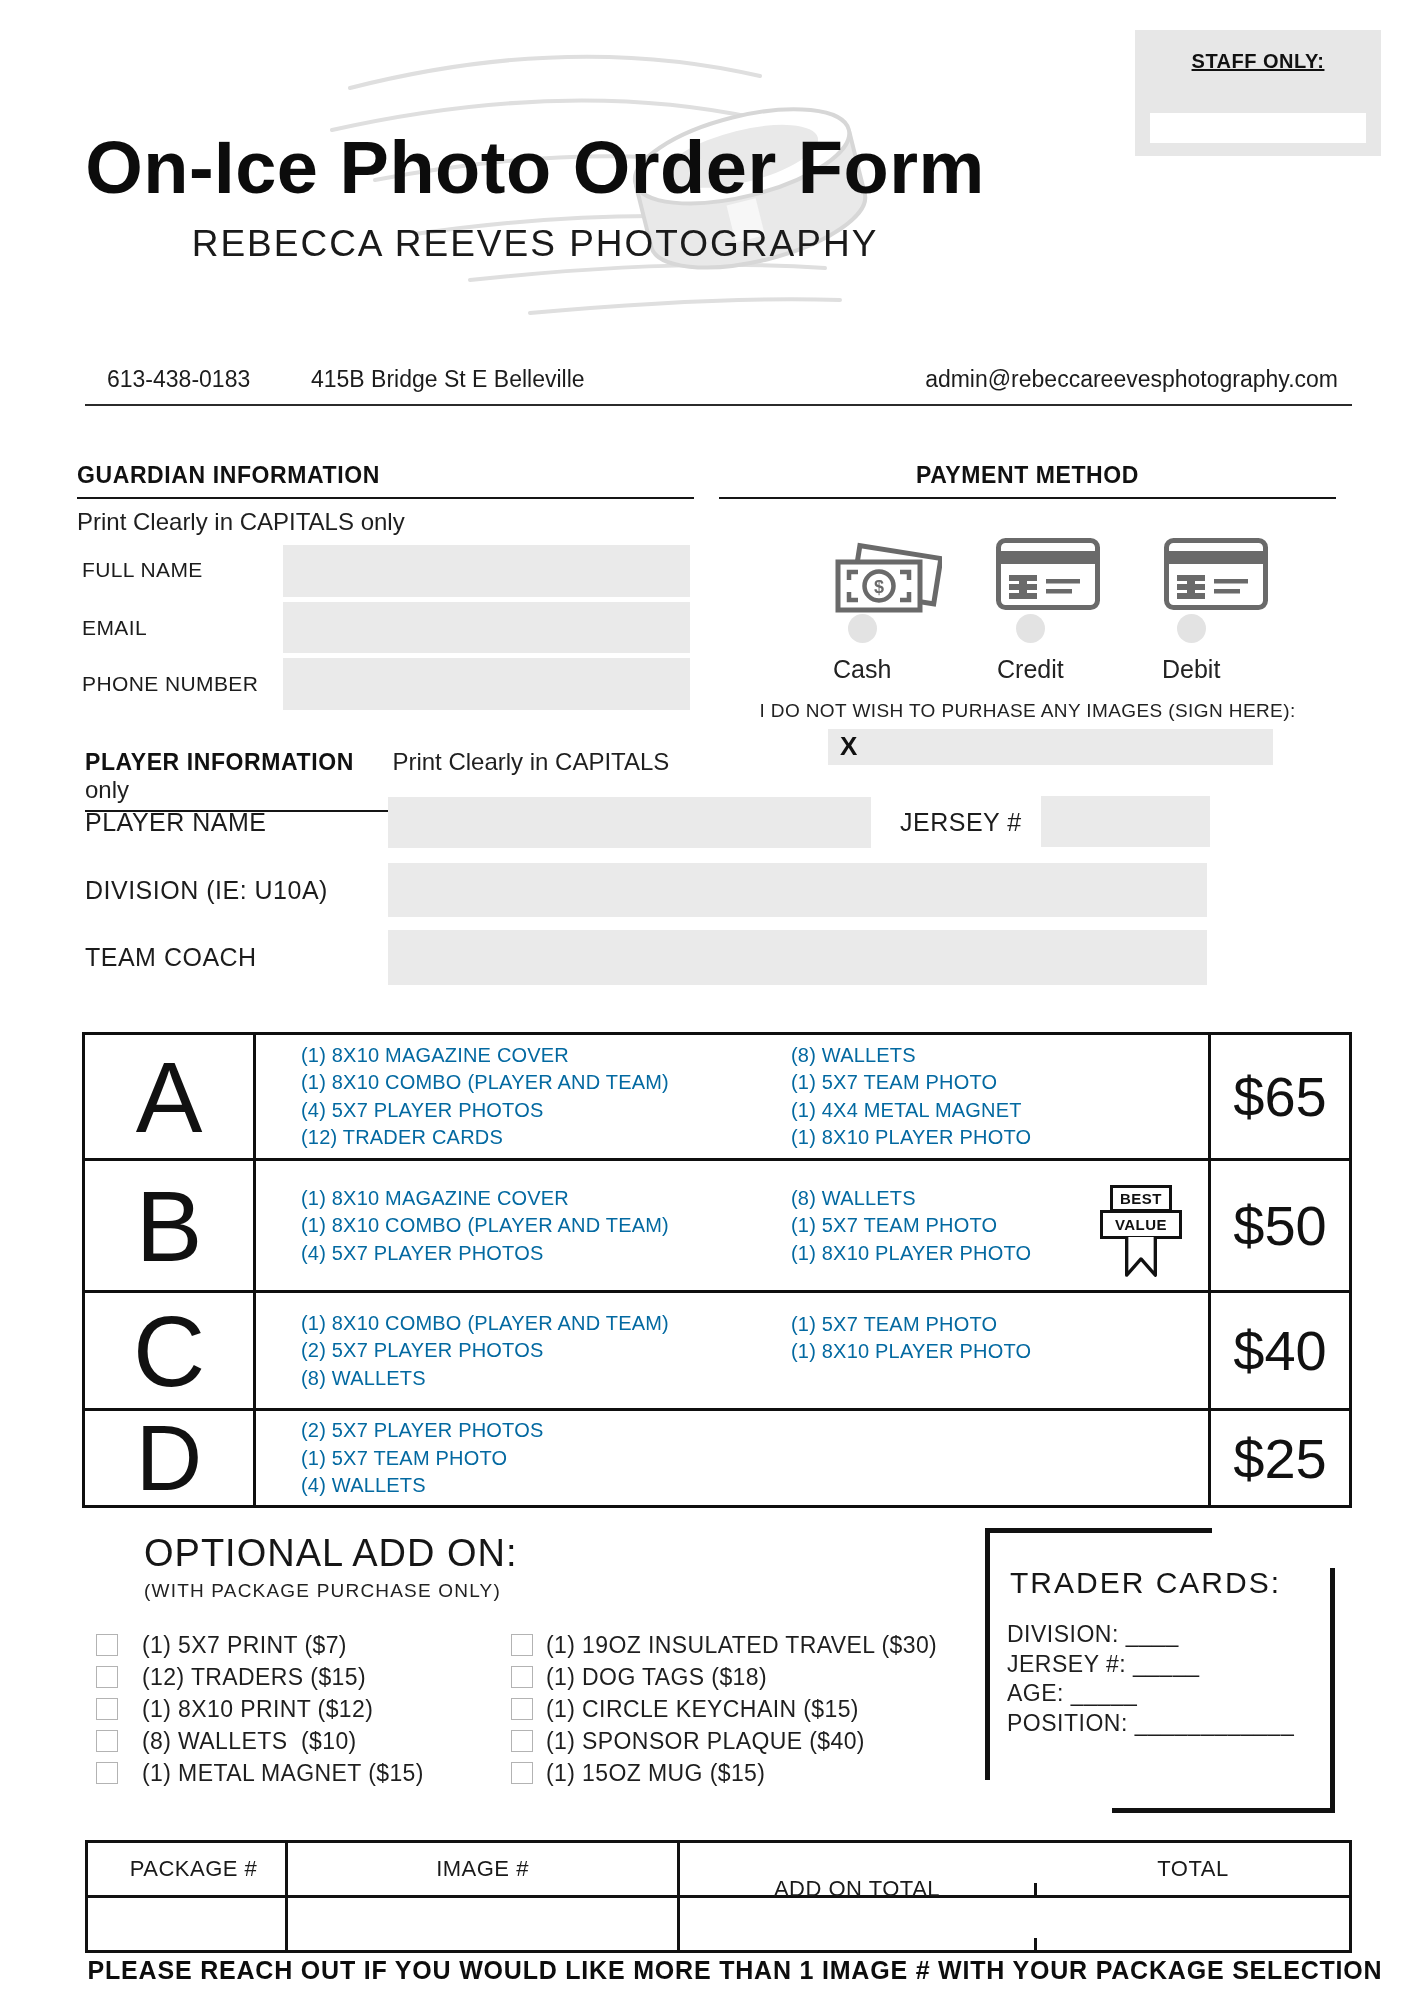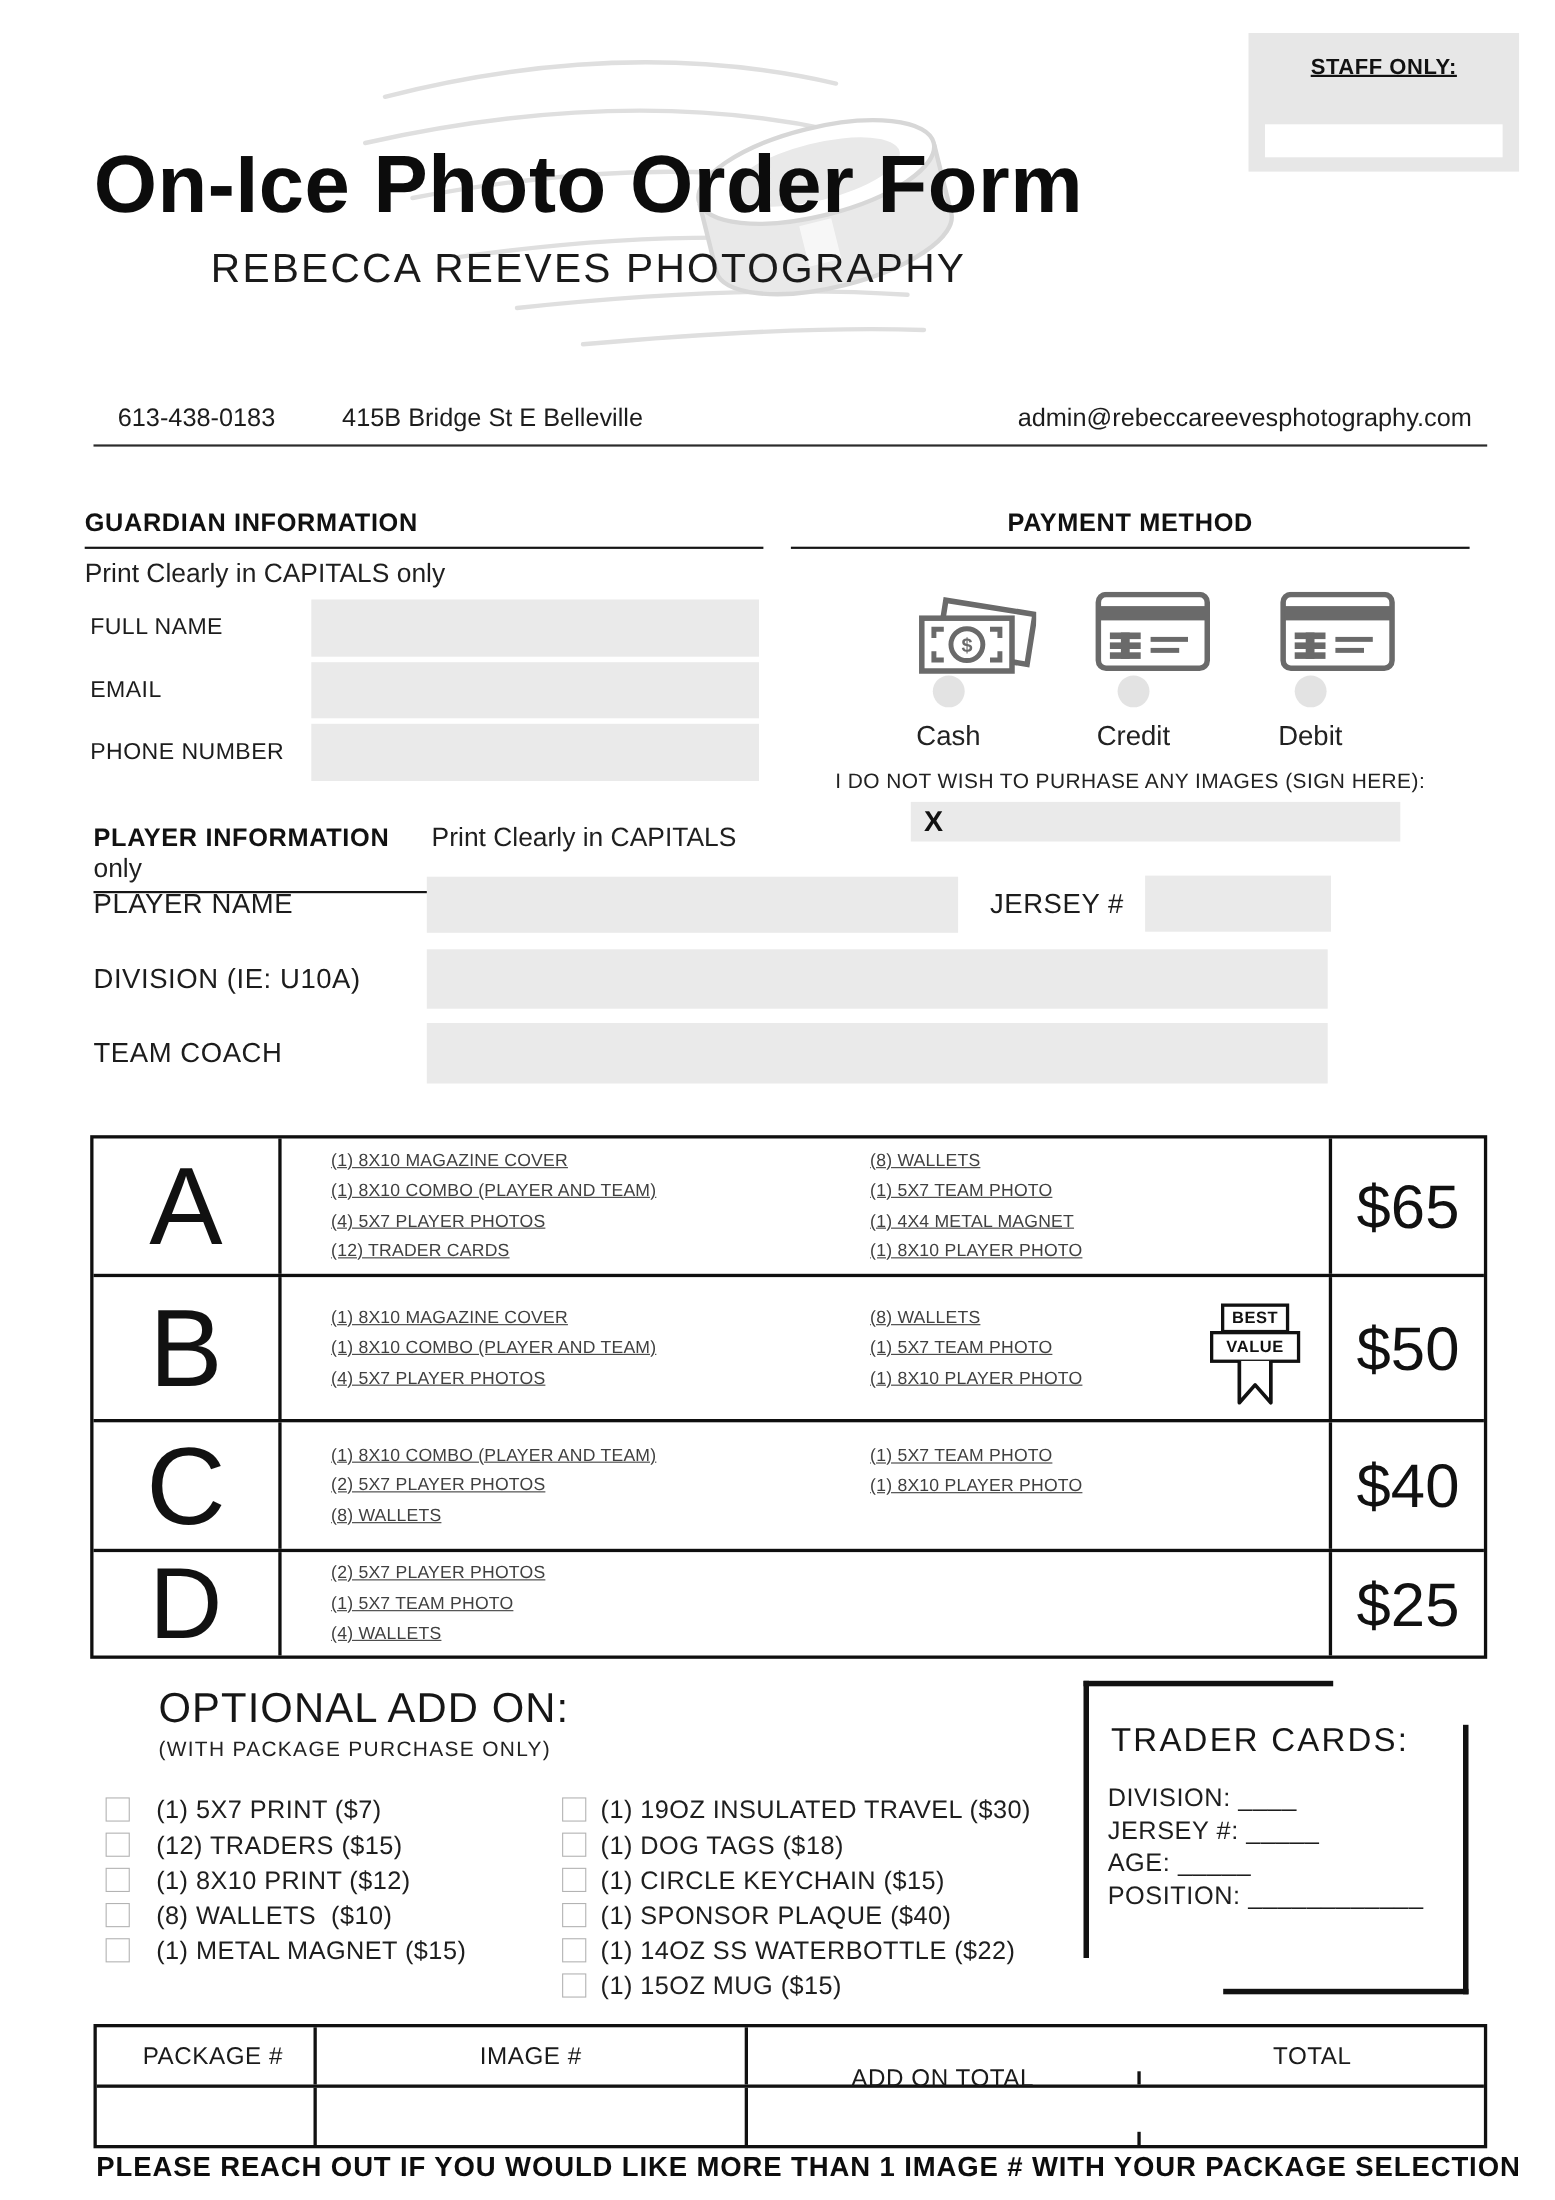--- a/index.html
+++ b/index.html
@@ -42,21 +42,21 @@
   
   .pkg-table{position:absolute;left:82px;top:1032px;width:1270px;border:3px solid #0f0f0f;
              box-sizing:border-box;background:#fff;}
   .pkg-row{display:flex;border-top:3px solid #0f0f0f;}
   .pkg-row:first-child{border-top:none;}
   .pkg-letter{width:168px;flex:0 0 auto;border-right:3px solid #0f0f0f;display:flex;
               align-items:center;justify-content:center;font-size:100px;font-weight:300;
               line-height:1;color:#111;}
   .pkg-items{flex:1 1 auto;position:relative;}
   .pkg-col{position:absolute;top:50%;transform:translateY(-50%);}
-  .pkg-item{font-size:16px;line-height:27.5px;letter-spacing:.2px;color:#404040;white-space:nowrap;text-decoration:underline;}
+  .pkg-item{font-size:20px;line-height:27.5px;letter-spacing:.2px;color:#0369a1;white-space:nowrap;}
   .pkg-price{width:138px;flex:0 0 auto;border-left:3px solid #0f0f0f;display:flex;
              align-items:center;justify-content:center;font-size:56px;font-weight:300;color:#111;}
 
   
   .badge{position:absolute;left:843px;top:24px;width:84px;text-align:center;}
   .badge-best{width:56px;margin:0 auto;border:3px solid #111;background:#fff;font-size:15px;
               font-weight:700;letter-spacing:.5px;padding:2px 0;}
   .badge-value{width:76px;margin:-2px auto 0;border:3px solid #111;background:#fff;font-size:15px;
                font-weight:700;letter-spacing:.5px;padding:3px 0;}
   .badge-ribbon{display:block;margin:-2px auto 0;}
@@ -333,24 +333,20 @@
     <div class="addon-row">
       <span class="cb" style="margin-right:13px;"></span>
       <span class="addon-lbl">(1) CIRCLE KEYCHAIN ($15)</span>
     </div>
     <div class="addon-row">
       <span class="cb" style="margin-right:13px;"></span>
       <span class="addon-lbl">(1) SPONSOR PLAQUE ($40)</span>
     </div>
     <div class="addon-row">
       <span class="cb" style="margin-right:13px;"></span>
-      <span class="addon-lbl">(1) 14OZ SS WATERBOTTLE ($22)</span>
-    </div>
-    <div class="addon-row">
-      <span class="cb" style="margin-right:13px;"></span>
       <span class="addon-lbl">(1) 15OZ MUG ($15)</span>
     </div>
   </div>
 
   <div class="tc-tl"></div>
   <div class="tc-br"></div>
   <div class="tc-head">TRADER CARDS:</div>
   <div class="tc-lines">
     <div>DIVISION: ____</div>
     <div>JERSEY #: _____</div>

